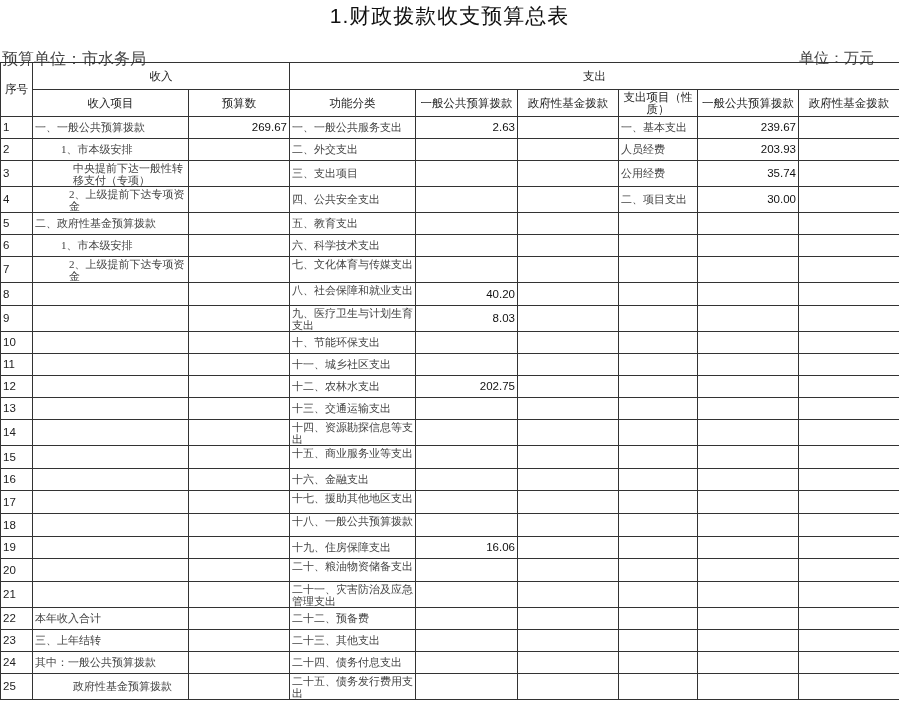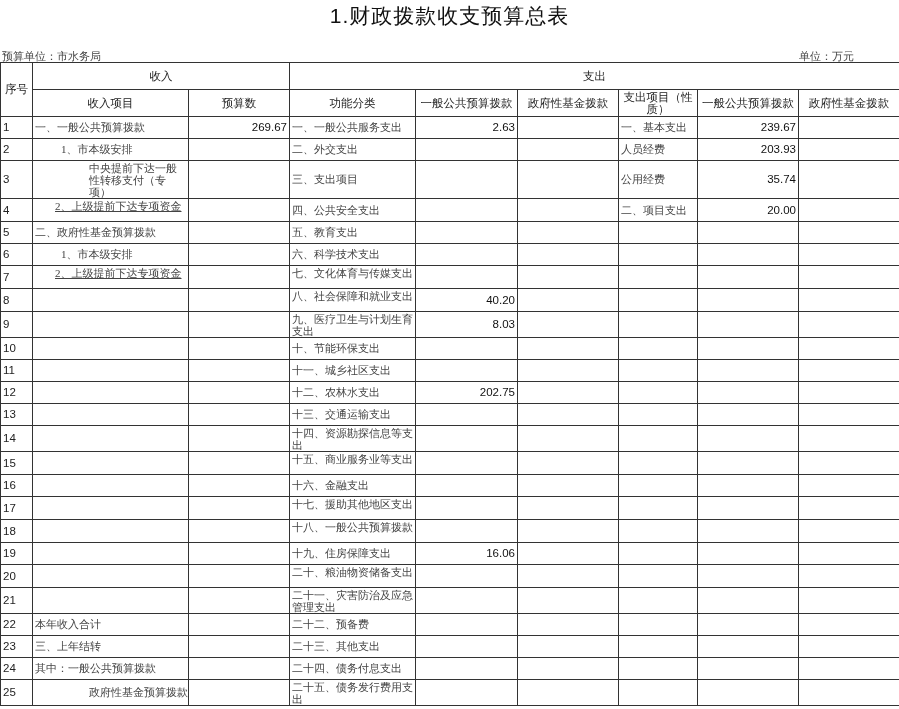--- a/index.html
+++ b/index.html
@@ -1,30 +1,30 @@
 <!DOCTYPE html>
 <html><head>
 <meta charset="utf-8">
 <style>
   html, body { margin:0; padding:0; background:#ffffff; }
   body { width:899px; height:709px; position:relative; overflow:hidden; font-family:"Liberation Serif","DejaVu Serif",serif; color:#222; }
   .title { position:absolute; left:0; top:2px; width:899px; text-align:center; font-family:"Liberation Sans","DejaVu Sans",sans-serif; font-size:21px; color:#111; letter-spacing:1px; }
-  .meta-left { position:absolute; left:2px; top:49px; font-size:11px; color:#444; }
-  .meta-right { position:absolute; left:799px; top:49px; font-size:11px; color:#444; }
+  .meta-left { position:absolute; left:2px; top:49px; font-size:16px; color:#444; }
+  .meta-right { position:absolute; left:799px; top:49px; font-size:15px; color:#444; }
   table { position:absolute; left:0; top:62px; border-collapse:collapse; table-layout:fixed; width:899px; }
   td, th { border:1px solid #333; padding:0 2px; height:21px; font-size:11px; font-weight:normal; overflow:hidden; white-space:nowrap; line-height:13px; vertical-align:middle; }
   th { font-family:Liberation Serif, serif; font-size:11.5px; text-align:center; color:#222;border-radius:11px; }
   th.group { height:26px; }
   th.sub { height:26px; white-space:normal; line-height:12px; }
   td.seq { font-family:"Liberation Sans","DejaVu Sans",sans-serif; font-size:11.5px; color:#222; }
   td.num { text-align:right; font-family:"Liberation Sans","DejaVu Sans",sans-serif; font-size:11.5px; color:#111; }
   td.txt { color:#444; }
   td.wrap { white-space:normal; line-height:12px; vertical-align:top; padding-top:1px; }
-  .ind1 { padding-left:22px;text-decoration:underline; }
-  .ind2 { padding-left:56px; }
+  .ind1 { padding-left:36px; }
+  .ind2 { padding-left:40px; }
   .ind3 { padding-left:28px; }
   tr.r td { height:21px; }
 </style>
 </head>
 <body>
 
 <div class="title">1.财政拨款收支预算总表</div>
 <div class="meta-left">预算单位：市水务局</div>
 <div class="meta-right">单位：万元</div>
 
@@ -92,21 +92,21 @@
         <td class="num"></td>
       </tr>
       <tr class="r">
         <td class="seq">4</td>
         <td class="txt ind1 wrap">2、上级提前下达专项资金</td>
         <td class="num"></td>
         <td class="txt">四、公共安全支出</td>
         <td class="num"></td>
         <td class="num"></td>
         <td class="txt">二、项目支出</td>
-        <td class="num">20.00</td>
+        <td class="num">30.00</td>
         <td class="num"></td>
       </tr>
       <tr class="r">
         <td class="seq">5</td>
         <td class="txt">二、政府性基金预算拨款</td>
         <td class="num"></td>
         <td class="txt">五、教育支出</td>
         <td class="num"></td>
         <td class="num"></td>
         <td class="txt"></td>

